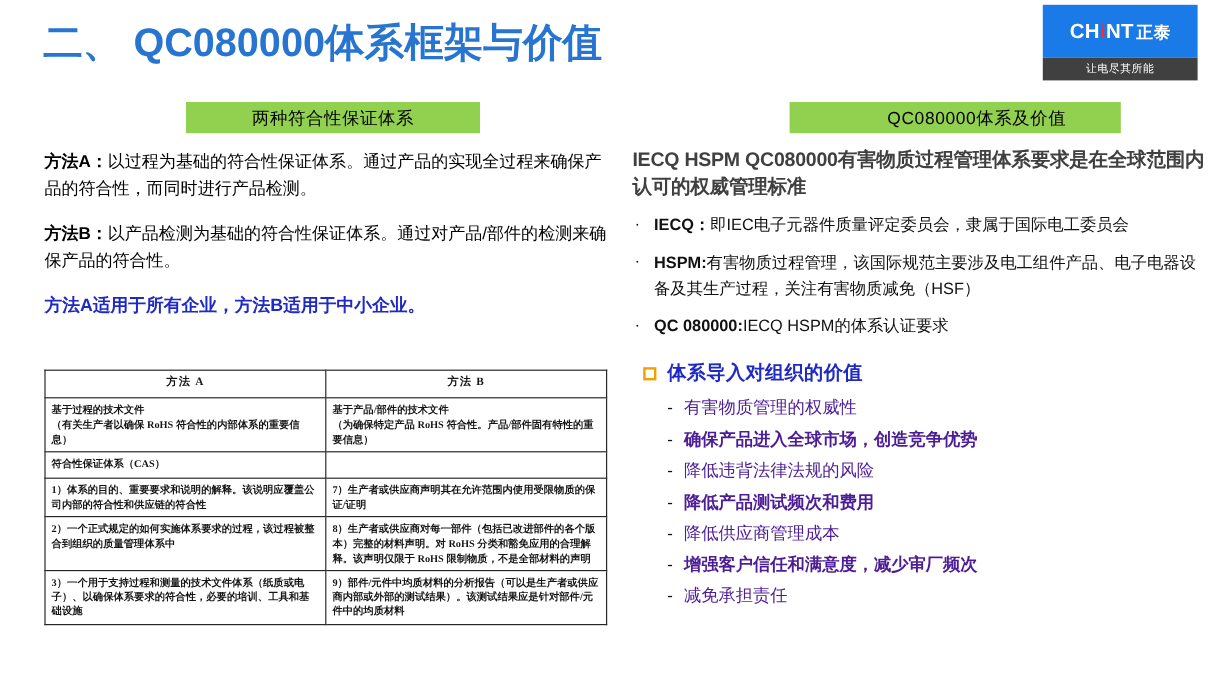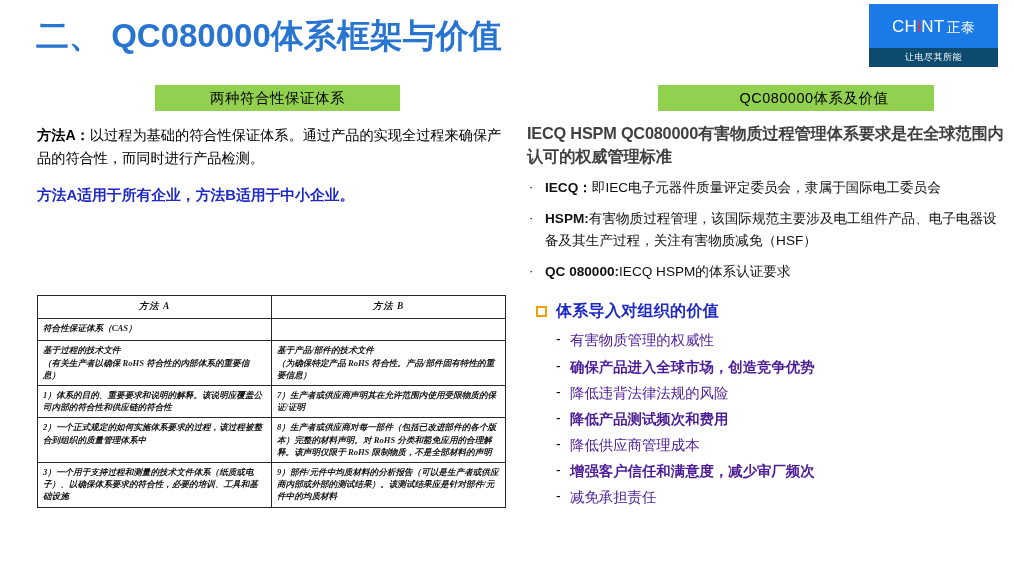--- a/index.html
+++ b/index.html
@@ -32,36 +32,36 @@
     width: 129px;
     height: 44px;
     background: #1a7ae8;
     display: flex;
     align-items: center;
     justify-content: center;
   }
   .logo-main .logo-text {
     color: #ffffff;
     font-size: 17px;
-    font-weight: normal;
+    font-weight: bold;
     letter-spacing: 0.3px;
     line-height: 1;
     white-space: nowrap;
   }
   .logo-main .logo-text .dot {
     color: #ff2a2a;
   }
   .logo-main .logo-text .cn {
     font-size: 14px;
     margin-left: 2px;
   }
   .logo-sub {
     width: 129px;
     height: 19px;
-    background: #0c4a6e;
+    background: #404040;
     display: flex;
     align-items: center;
     justify-content: center;
   }
   .logo-sub span {
     color: #ffffff;
     font-size: 9px;
     letter-spacing: 0.5px;
     white-space: nowrap;
   }
@@ -127,28 +127,27 @@
     color: #1f29c4;
     line-height: 1.6;
     margin-top: 6px;
     margin-bottom: 12px;
   }
 
   
   .doc-table {
     position: absolute;
     left: 37px;
-    top: 295px;
+    top: 308px;
     width: 468px;
     border-collapse: collapse;
     table-layout: fixed;
     font-family: "Liberation Serif", "DejaVu Serif", serif;
     background: #ffffff;
     filter: contrast(1.05);
-    font-style: italic;
   }
   .doc-table td {
     border: 1px solid #2b2b2b;
     padding: 3px 5px 4px 5px;
     vertical-align: top;
     font-size: 8.6px;
     line-height: 1.42;
     color: #1a1a1a;
     font-weight: bold;
   }
@@ -260,40 +259,43 @@
     <span>两种符合性保证体系</span>
   </div>
   <div class="badge" id="badge-right">
     <span>QC080000体系及价值</span>
   </div>
 
   <div class="left-col">
     <div class="para">
       <b>方法A：</b><span>以过程为基础的符合性保证体系。通过产品的实现全过程来确保产品的符合性，而同时进行产品检测。</span>
     </div>
+    <div class="para">
+      <b>方法B：</b><span>以产品检测为基础的符合性保证体系。通过对产品/部件的检测来确保产品的符合性。</span>
+    </div>
     <div class="para para-highlight">方法A适用于所有企业，方法B适用于中小企业。</div>
   </div>
 
   <table class="doc-table">
     <colgroup>
         <col class="c1">
         <col class="c2">
       </colgroup>
     <tbody>
       <tr>
         <td class="head">方法 A</td>
         <td class="head">方法 B</td>
       </tr>
       <tr>
+        <td>基于过程的技术文件<br>（有关生产者以确保 RoHS 符合性的内部体系的重要信息）</td>
+        <td>基于产品/部件的技术文件<br>（为确保特定产品 RoHS 符合性。产品/部件固有特性的重要信息）</td>
+      </tr>
+      <tr>
         <td>符合性保证体系（CAS）</td>
         <td class="empty"></td>
-      </tr>
-      <tr>
-        <td>基于过程的技术文件<br>（有关生产者以确保 RoHS 符合性的内部体系的重要信息）</td>
-        <td>基于产品/部件的技术文件<br>（为确保特定产品 RoHS 符合性。产品/部件固有特性的重要信息）</td>
       </tr>
       <tr>
         <td>1）体系的目的、重要要求和说明的解释。该说明应覆盖公司内部的符合性和供应链的符合性</td>
         <td>7）生产者或供应商声明其在允许范围内使用受限物质的保证/证明</td>
       </tr>
       <tr>
         <td>2）一个正式规定的如何实施体系要求的过程，该过程被整合到组织的质量管理体系中</td>
         <td>8）生产者或供应商对每一部件（包括已改进部件的各个版本）完整的材料声明。对 RoHS 分类和豁免应用的合理解释。该声明仅限于 RoHS 限制物质，不是全部材料的声明</td>
       </tr>
       <tr>

